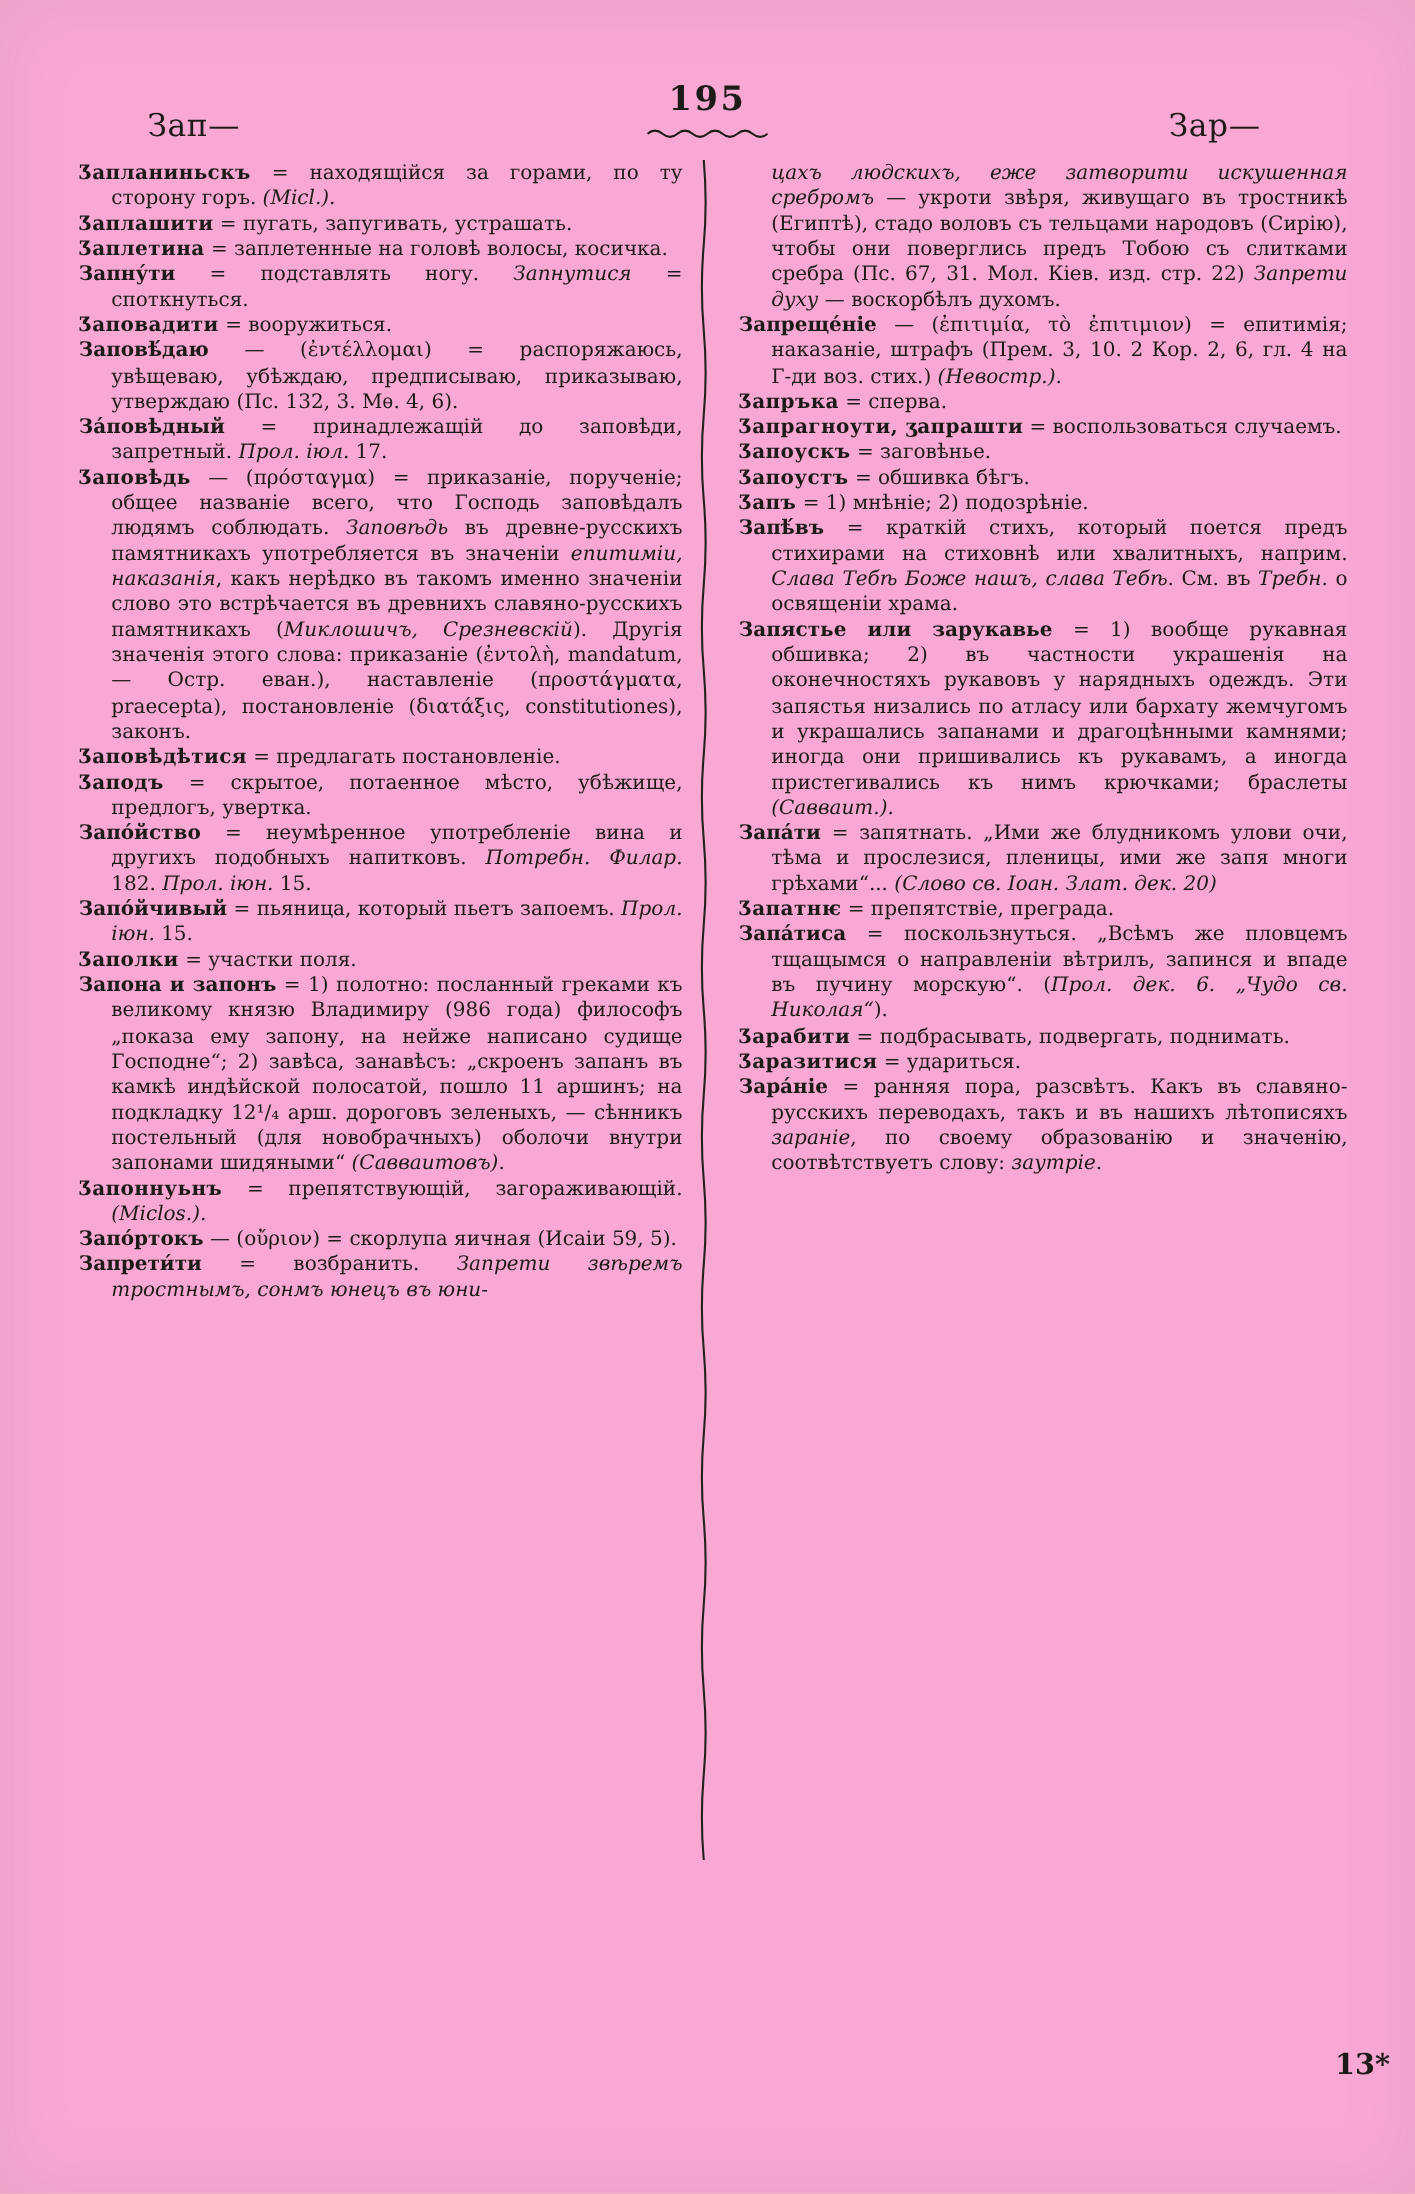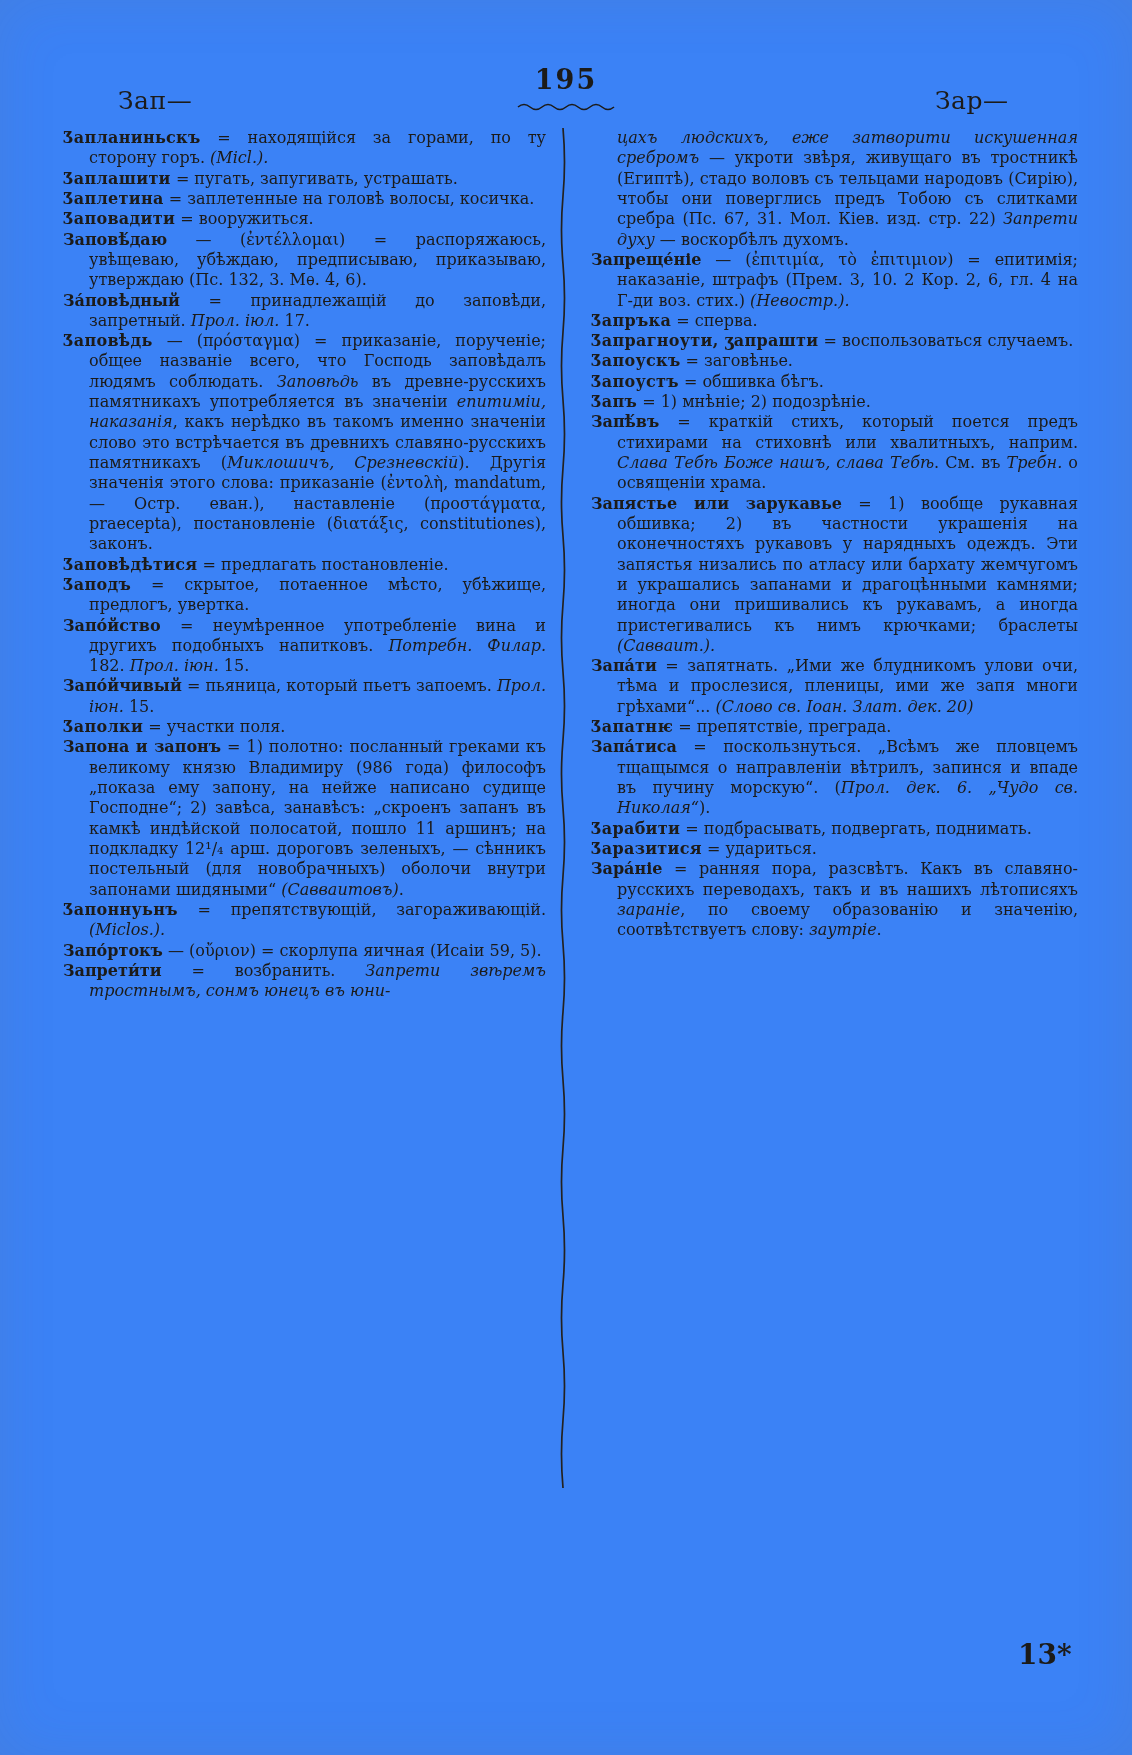--- a/index.html
+++ b/index.html
@@ -3,21 +3,21 @@
 <meta charset="utf-8">
 <style>
   html,body{margin:0;padding:0;}
   body{
     width:1132px;height:1755px;position:relative;
     background:#f6f5f1;
     font-family:"DejaVu Serif", serif;
     color:#1c1b19;
   }
   .page{
-    position:absolute;inset:0;background:#3b82f6;
+    position:absolute;inset:0;background:#f9a8d4;
     box-shadow:inset 0 0 60px rgba(120,110,90,.12);
   }
   
   .running-head{position:absolute;top:86px;font-size:25px;letter-spacing:.5px;}
   .rh-left{left:118px;}
   .rh-right{left:935px;}
   .page-number{
     position:absolute;top:64px;left:0;width:1132px;text-align:center;
     font-size:27px;font-weight:bold;letter-spacing:2px;
   }
@@ -26,39 +26,40 @@
   .col{position:absolute;top:128px;font-size:16px;line-height:1.27;}
   .col-left{left:63px;width:483px;}
   .col-right{left:591px;width:487px;}
   .divider{position:absolute;top:128px;left:556px;}
   .entry{margin:0;text-align:justify;text-indent:-26px;padding-left:26px;}
   .entry.continuation{text-indent:0;}
   .head{font-weight:bold;}
   .head.cs{letter-spacing:.3px;}
   .it{font-style:italic;}
   
-  .signature{position:absolute;top:1638px;left:1018px;font-size:28px;font-weight:bold;}
+  .signature{position:absolute;top:1638px;left:1068px;font-size:23px;font-weight:bold;}
 </style>
 </head>
 <body>
 
 <div class="page">
 
   <div class="page-number">195</div>
   <svg class="flourish" width="100" height="14">
     <path d="M2 7 Q8 2 14 7 T26 7 T38 7 T50 7 T62 7 T74 7 T86 7 T98 7" stroke="#1c1b19" fill="none" stroke-width="1.6"></path>
   </svg>
 
   <span class="running-head rh-left">Зап—</span>
   <span class="running-head rh-right">Зар—</span>
 
   <div class="col col-left">
       <p class="entry"><span class="head cs">Ӡапланиньскъ</span> <span>= находящійся за горами, по ту сторону горъ. </span><span class="it">(Micl.).</span></p>
       <p class="entry"><span class="head cs">Ӡаплашити</span> <span>= пугать, запугивать, устрашать.</span></p>
       <p class="entry"><span class="head cs">Ӡаплетина</span> <span>= заплетенные на головѣ волосы, косичка.</span></p>
+      <p class="entry"><span class="head">Запну́ти</span> <span>= подставлять ногу. </span><span class="it">Запнутися</span><span> = споткнуться.</span></p>
       <p class="entry"><span class="head cs">Ӡаповадити</span> <span>= вооружиться.</span></p>
       <p class="entry"><span class="head">Заповѣ́даю</span> <span>— (ἐντέλλομαι) = распоряжаюсь, увѣщеваю, убѣждаю, предписываю, приказываю, утверждаю (Пс. 132, 3. Мѳ. 4, 6).</span></p>
       <p class="entry"><span class="head">За́повѣдный</span> <span>= принадлежащій до заповѣди, запретный. </span><span class="it">Прол. іюл.</span><span> 17.</span></p>
       <p class="entry"><span class="head cs">Ӡаповѣдь</span> <span>— (πρόσταγμα) = приказаніе, порученіе; общее названіе всего, что Господь заповѣдалъ людямъ соблюдать. </span><span class="it">Заповѣдь</span><span> въ древне-русскихъ памятникахъ употребляется въ значеніи </span><span class="it">епитиміи, наказанія</span><span>, какъ нерѣдко въ такомъ именно значеніи слово это встрѣчается въ древнихъ славяно-русскихъ памятникахъ (</span><span class="it">Миклошичъ, Срезневскій</span><span>). Другія значенія этого слова: приказаніе (ἐντολὴ, mandatum, — Остр. еван.), наставленіе (προστάγματα, praecepta), постановленіе (διατάξις, constitutiones), законъ.</span></p>
       <p class="entry"><span class="head cs">Ӡаповѣдѣтися</span> <span>= предлагать постановленіе.</span></p>
       <p class="entry"><span class="head cs">Ӡаподъ</span> <span>= скрытое, потаенное мѣсто, убѣжище, предлогъ, увертка.</span></p>
       <p class="entry"><span class="head">Запо́йство</span> <span>= неумѣренное употребленіе вина и другихъ подобныхъ напитковъ. </span><span class="it">Потребн. Филар.</span><span> 182. </span><span class="it">Прол. іюн.</span><span> 15.</span></p>
       <p class="entry"><span class="head">Запо́йчивый</span> <span>= пьяница, который пьетъ запоемъ. </span><span class="it">Прол. іюн.</span><span> 15.</span></p>
       <p class="entry"><span class="head cs">Ӡаполки</span> <span>= участки поля.</span></p>
       <p class="entry"><span class="head">Запона и запонъ</span> <span>= 1) полотно: посланный греками къ великому князю Владимиру (986 года) философъ „показа ему запону, на нейже написано судище Господне“; 2) завѣса, занавѣсъ: „скроенъ запанъ въ камкѣ индѣйской полосатой, пошло 11 аршинъ; на подкладку 12¹/₄ арш. дороговъ зеленыхъ, — сѣнникъ постельный (для новобрачныхъ) оболочи внутри запонами шидяными“ </span><span class="it">(Савваитовъ)</span><span>.</span></p>

